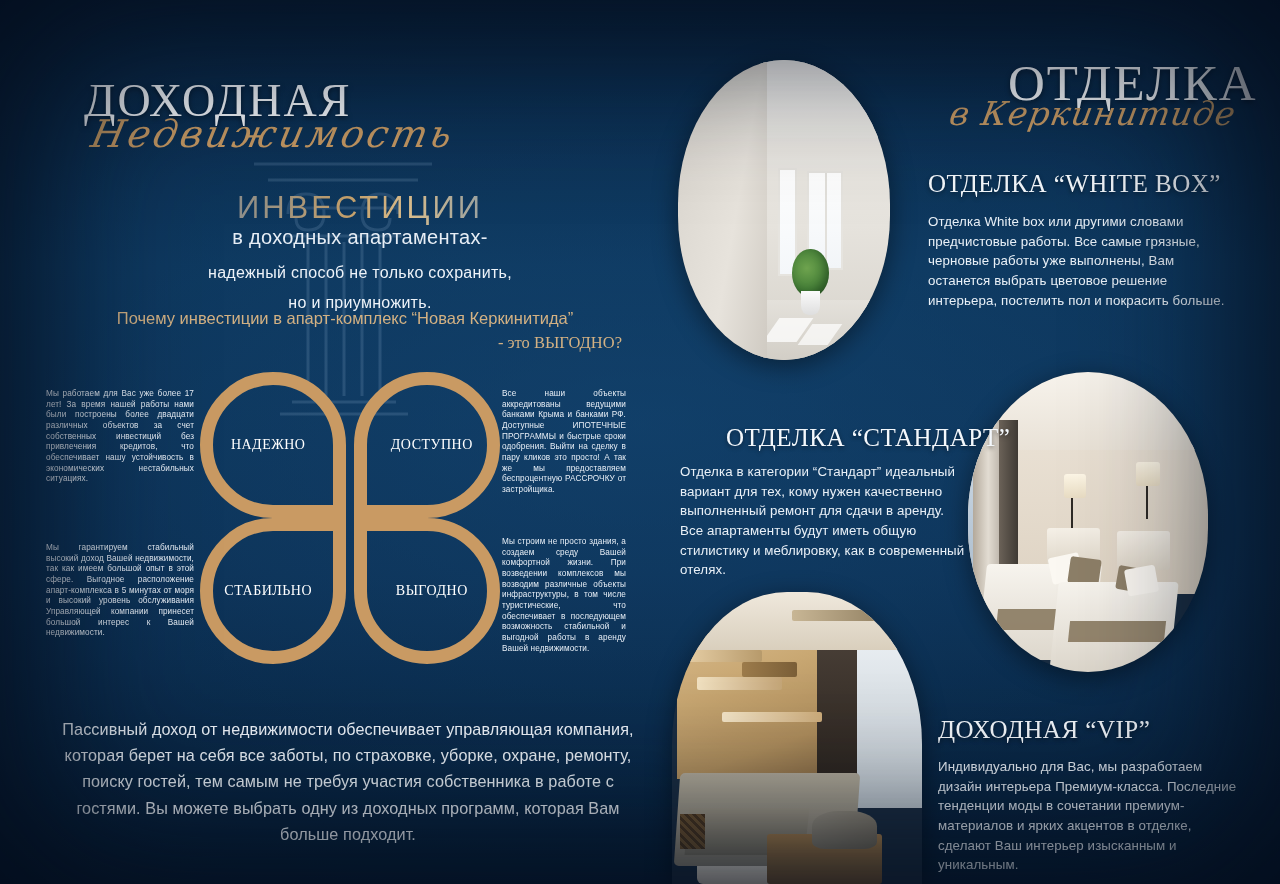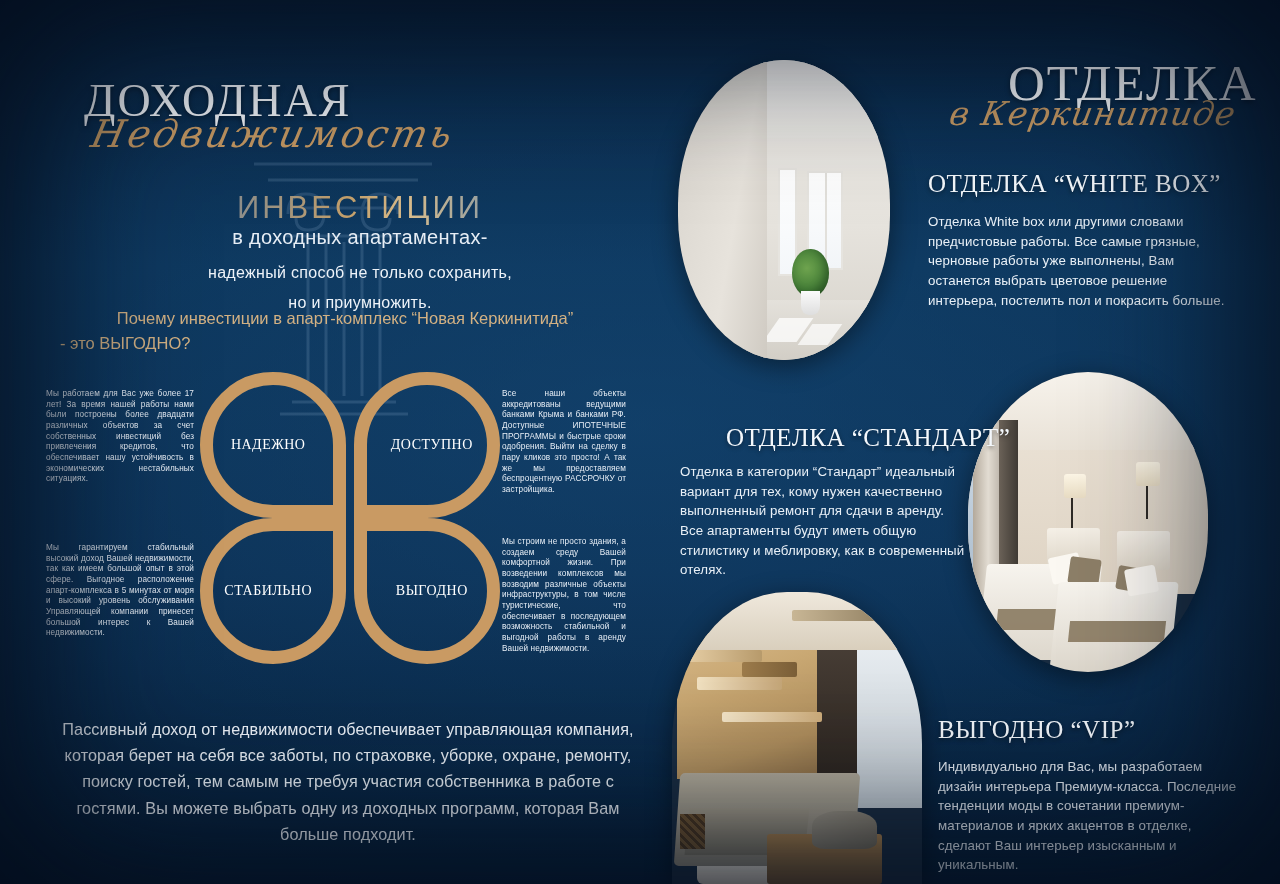--- a/index.html
+++ b/index.html
@@ -72,21 +72,21 @@
   }
   .t-invest-l2, .t-invest-l3 {
     font-size:16px; color:#eef3f9; letter-spacing:.3px; margin-top:12px;
   }
 
   .t-pochemu {
     position:absolute; left:60px; top:306px; width:570px;
     font-size:16.5px; color:#d3b183; line-height:1.5;
     text-align:center;
   }
-  .t-pochemu .l2 { display:block; text-align:left; padding-right:8px; }
+  .t-pochemu .l2 { display:block; text-align:right; padding-right:8px;font-family:Liberation Serif, serif; }
 
   
   .petals { position:absolute; left:200px; top:372px; width:300px; height:292px; }
   .petal {
     position:absolute; width:146px; height:146px;
     border:13px solid #c99a63; background:transparent;
   }
   .petal span {
     position:absolute; left:50%; top:50%; transform:translate(-50%,-50%);
     font-family:"Liberation Serif", serif;
@@ -374,17 +374,17 @@
       <div class="r3-ceil"></div>
         <div class="r3-ceilstrip"></div>
       <div class="r3-rug"></div>
       <div class="r3-bed"></div>
         <div class="r3-throw"></div>
       <div class="r3-carve"></div>
       <div class="r3-bench"></div>
         <div class="r3-cush"></div>
     </div>
   </div>
-  <div class="sec-title sec3-title">ВЫГОДНО “VIP”</div>
+  <div class="sec-title sec3-title">ДОХОДНАЯ “VIP”</div>
   <div class="sec-body sec3-body">Индивидуально для Вас, мы разработаем дизайн интерьера Премиум-класса. Последние тенденции моды в сочетании премиум-материалов и ярких акцентов в отделке, сделают Ваш интерьер изысканным и уникальным.</div>
 
   <div class="vignette"></div>
 </div>
 
 </body></html>

